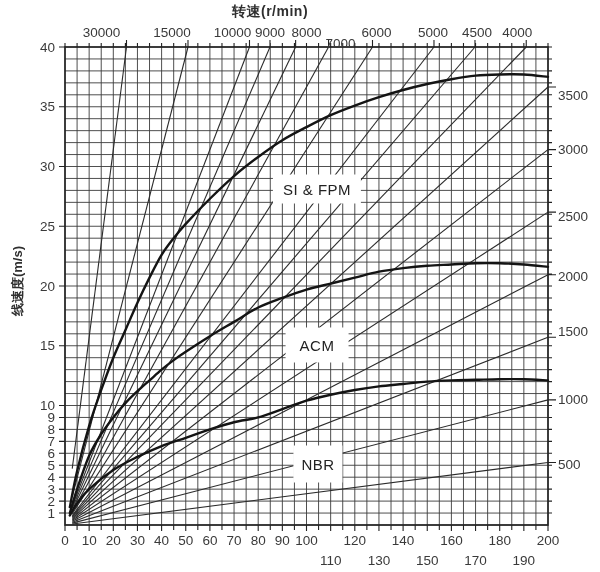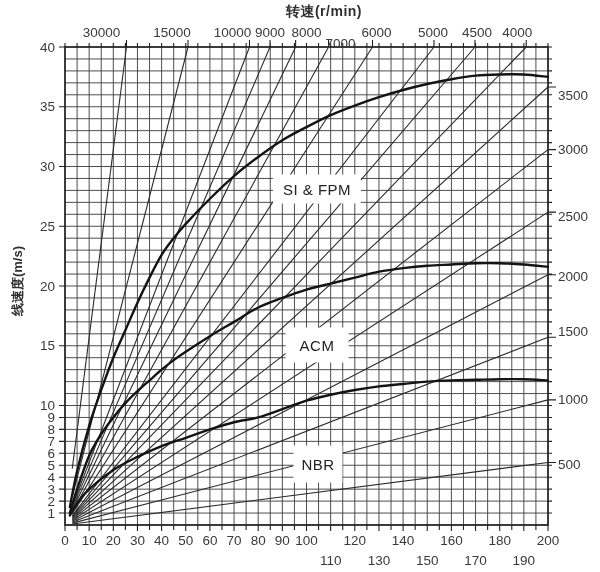--- a/index.html
+++ b/index.html
@@ -2,21 +2,21 @@
 <html><head>
 <meta charset="utf-8">
 <style>
   html,body{margin:0;padding:0;background:#ffffff;}
   #stage{
     position:relative;width:600px;height:572px;background:#ffffff;
     font-family:"Liberation Sans", sans-serif;overflow:hidden;
   }
   #chart-svg{position:absolute;left:0;top:0;}
   .axis-title-top{
-    position:absolute;left:232px;top:3px;width:130px;text-align:right;
+    position:absolute;left:232px;top:3px;width:130px;text-align:left;
     font-size:14px;font-weight:bold;color:#2f2f2f;letter-spacing:0.5px;
   }
   .axis-title-left{
     position:absolute;left:-32px;top:272px;width:100px;text-align:center;
     font-size:13px;font-weight:bold;color:#2f2f2f;
     transform:rotate(-90deg);transform-origin:center center;
   }
   .curve-label{
     position:absolute;transform:translate(-50%,-50%);
     background:#ffffff;color:#222222;font-size:15px;

